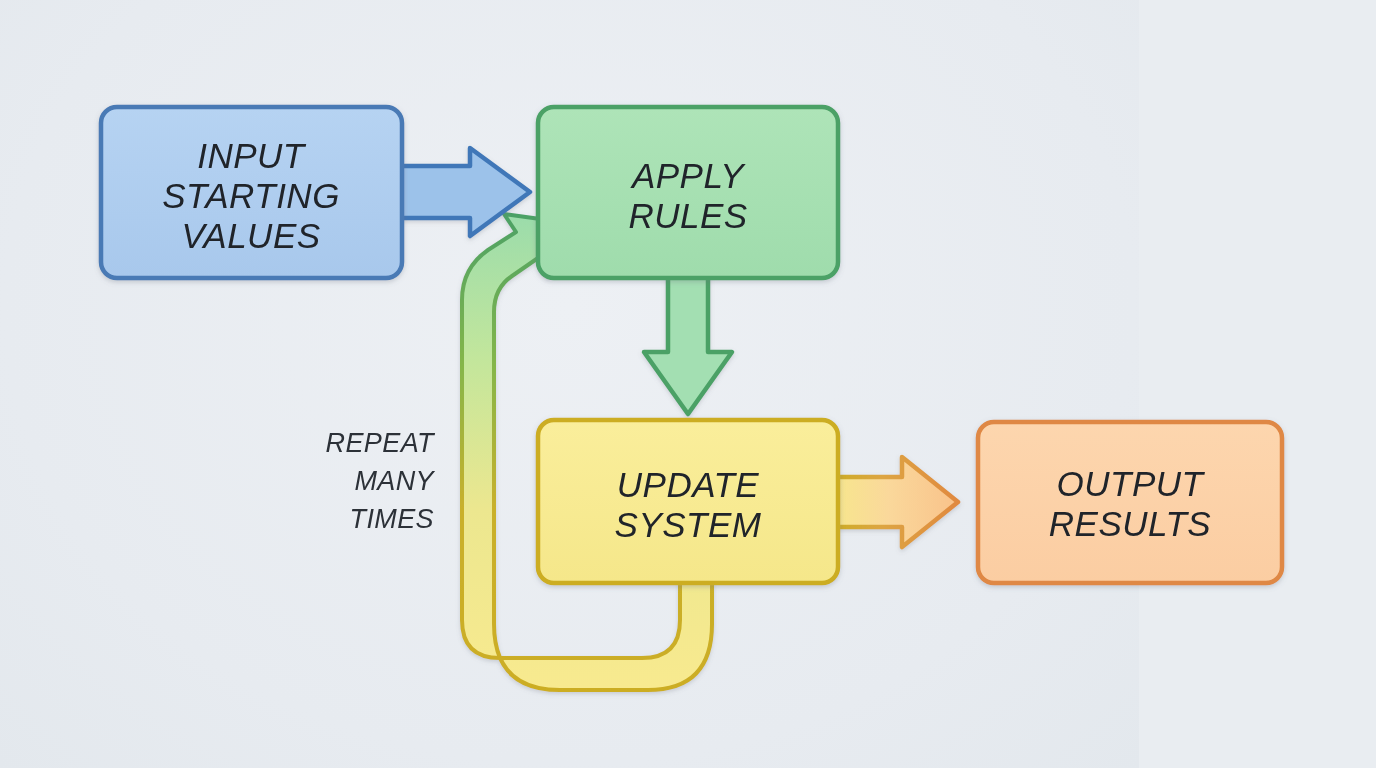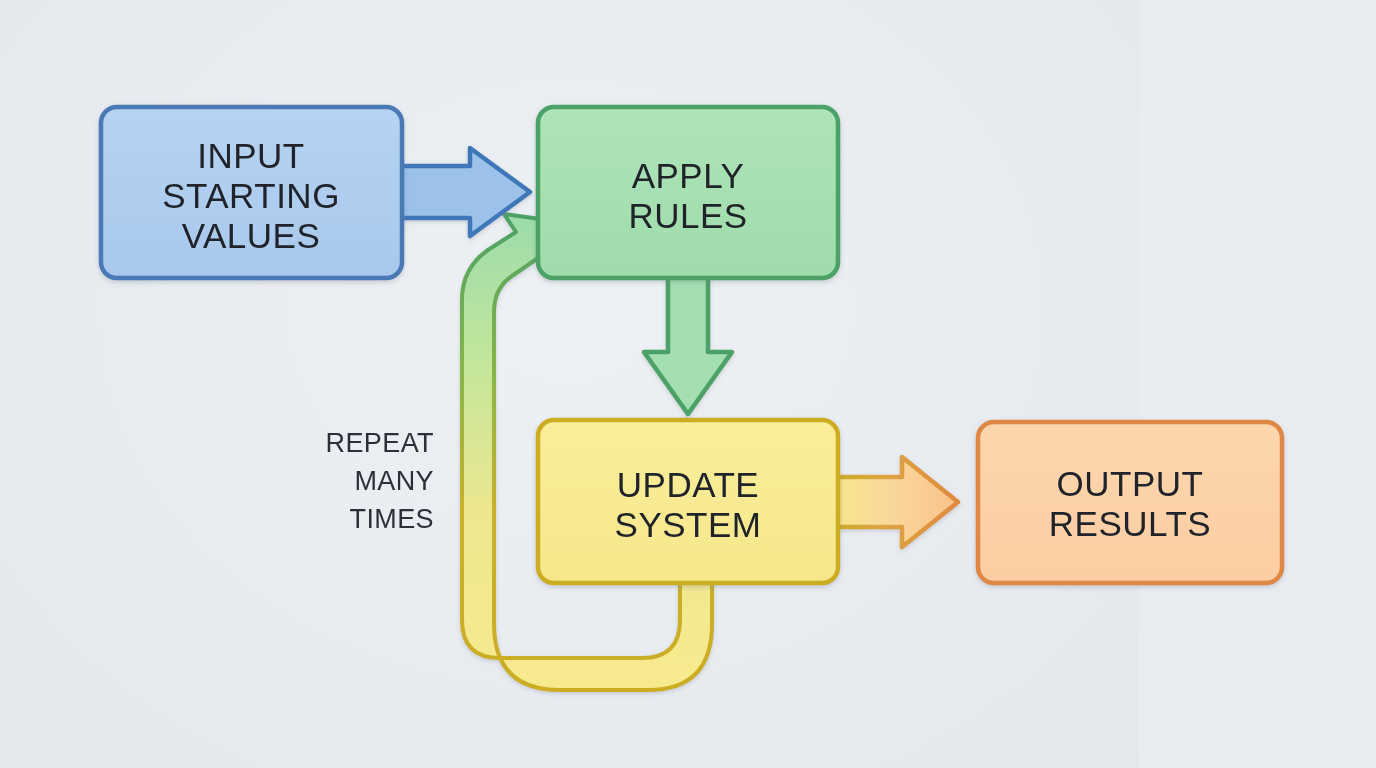--- a/index.html
+++ b/index.html
@@ -12,20 +12,21 @@
     height: 768px;
     background: #e9edf1;
     font-family: "Liberation Sans", sans-serif;
     overflow: hidden;
   }
   #diagram-root {
     position: relative;
     width: 1139px;
     height: 768px;
     background: radial-gradient(ellipse at 50% 40%, #edf0f4 0%, #e7ebf0 70%, #e3e8ed 100%);
+    font-style: italic;
   }
   svg#flow-canvas {
     position: absolute;
     left: 0;
     top: 0;
     width: 1376px;
     height: 768px;
   }
   .node-label {
     font-family: "Liberation Sans", sans-serif;

